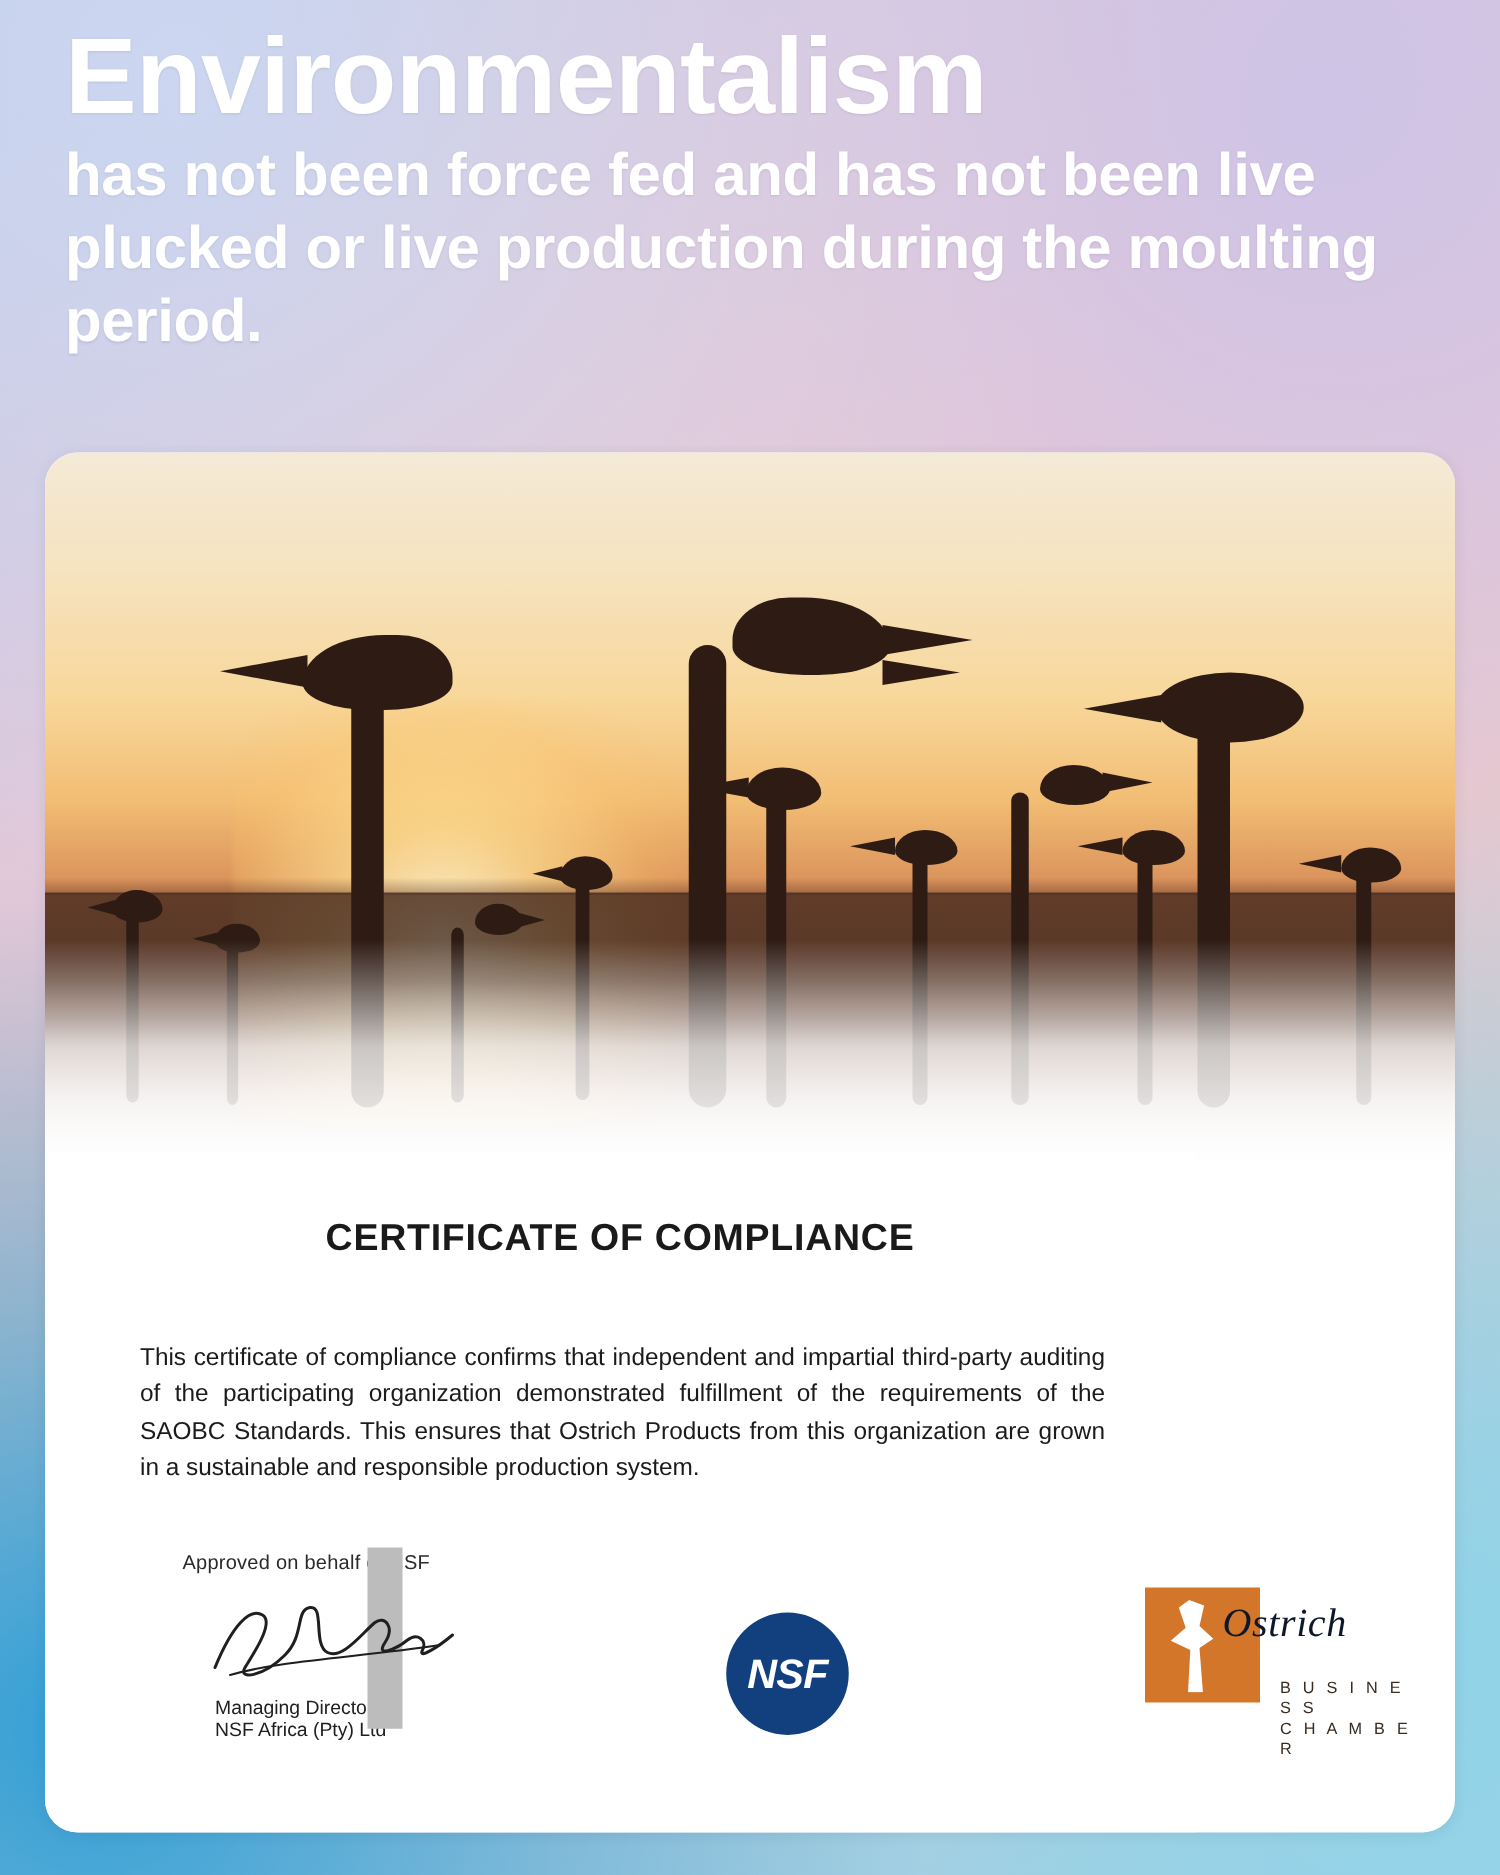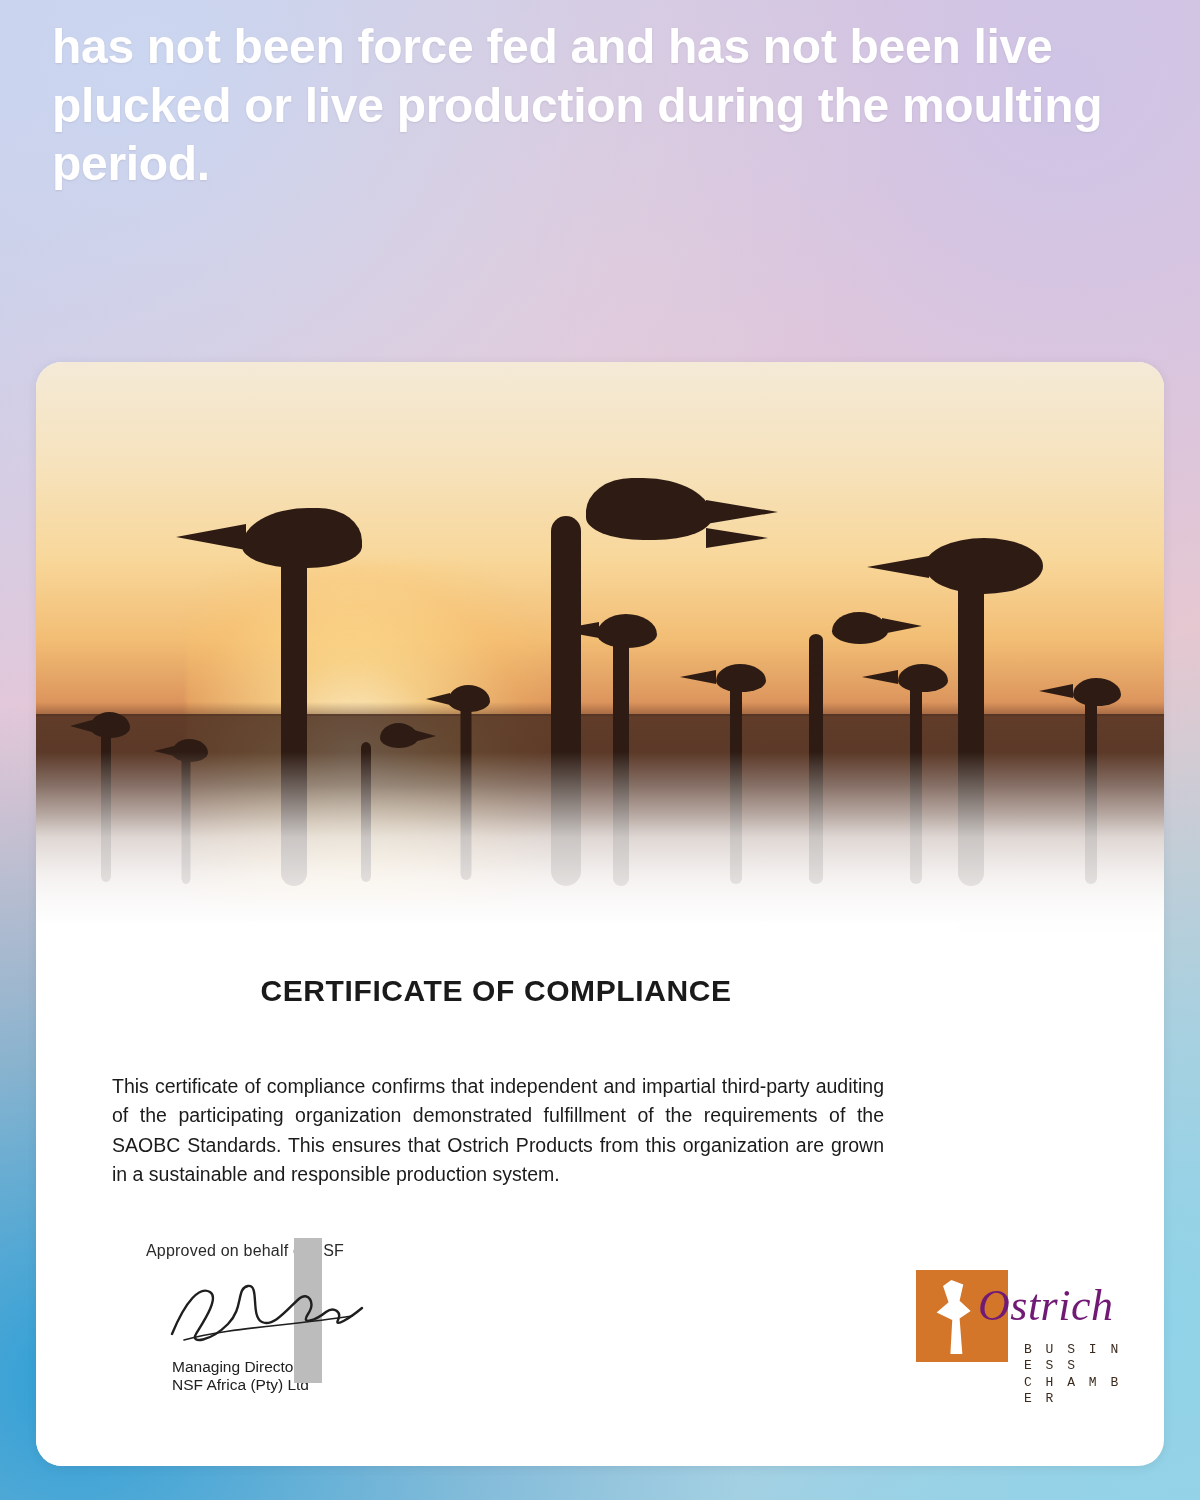--- a/index.html
+++ b/index.html
@@ -256,41 +256,42 @@
     height: 74px;
     background: #ffffff;
     clip-path: polygon(42% 0%, 68% 6%, 60% 28%, 84% 42%, 60% 52%, 66% 100%, 40% 100%, 44% 54%, 10% 44%, 36% 30%, 24% 8%);
   }
   #obc-word {
     position: absolute;
     left: 62px;
     top: 10px;
     font-family: "Liberation Serif", serif;
     font-style: italic;
-    font-size: 44px;
-    color: #701a75;
+    font-size: 32px;
+    color: #0f172a;
     letter-spacing: 0.5px;
   }
   #obc-sub {
     position: absolute;
     left: 108px;
     top: 72px;
     font-size: 13px;
     letter-spacing: 3px;
     color: #3b2b1e;
     line-height: 1.25;
-    font-family: Liberation Mono, monospace;
+    font-family: Liberation Sans, sans-serif;
   }
 </style>
 </head>
 <body>
 
 <div id="page">
 
   <div id="headline">
+    <div class="h1">Environmentalism</div>
     <div class="sub">has not been force fed and has not been live plucked or live production during the moulting period.</div>
   </div>
 
   <div id="card">
 
     <div id="photo">
       <div class="skyglow"></div>
       <div class="horizon"></div>
       <div class="ground"></div>
 
@@ -376,20 +377,23 @@
             <path d="M6 62 C20 28, 34 14, 44 20 C54 26, 36 52, 30 62 C24 72, 44 70, 62 52 C78 36, 70 16, 82 14 C94 12, 84 44, 96 50 C108 56, 124 34, 134 26 C142 20, 150 30, 142 42 C134 54, 150 48, 160 40 C168 34, 176 40, 172 48 C168 56, 184 46, 196 36" fill="none" stroke="#1f1f1f" stroke-width="2.4" stroke-linecap="round"></path>
             <path d="M18 68 C60 56, 120 54, 186 44" fill="none" stroke="#1f1f1f" stroke-width="1.6" stroke-linecap="round"></path>
           </svg>
         </div>
         <div id="sig-role">
           <div>Managing Director</div>
           <div>NSF Africa (Pty) Ltd</div>
         </div>
       </div>
 
+      <div id="nsf-logo">
+        <span class="nsf-text">NSF</span>
+      </div>
 
       <div id="obc-logo">
         <div id="obc-square">
           <div class="glyph"></div>
         </div>
         <div id="obc-word">Ostrich</div>
         <div id="obc-sub">
           <div>B U S I N E S S</div>
           <div>C H A M B E R</div>
         </div>

